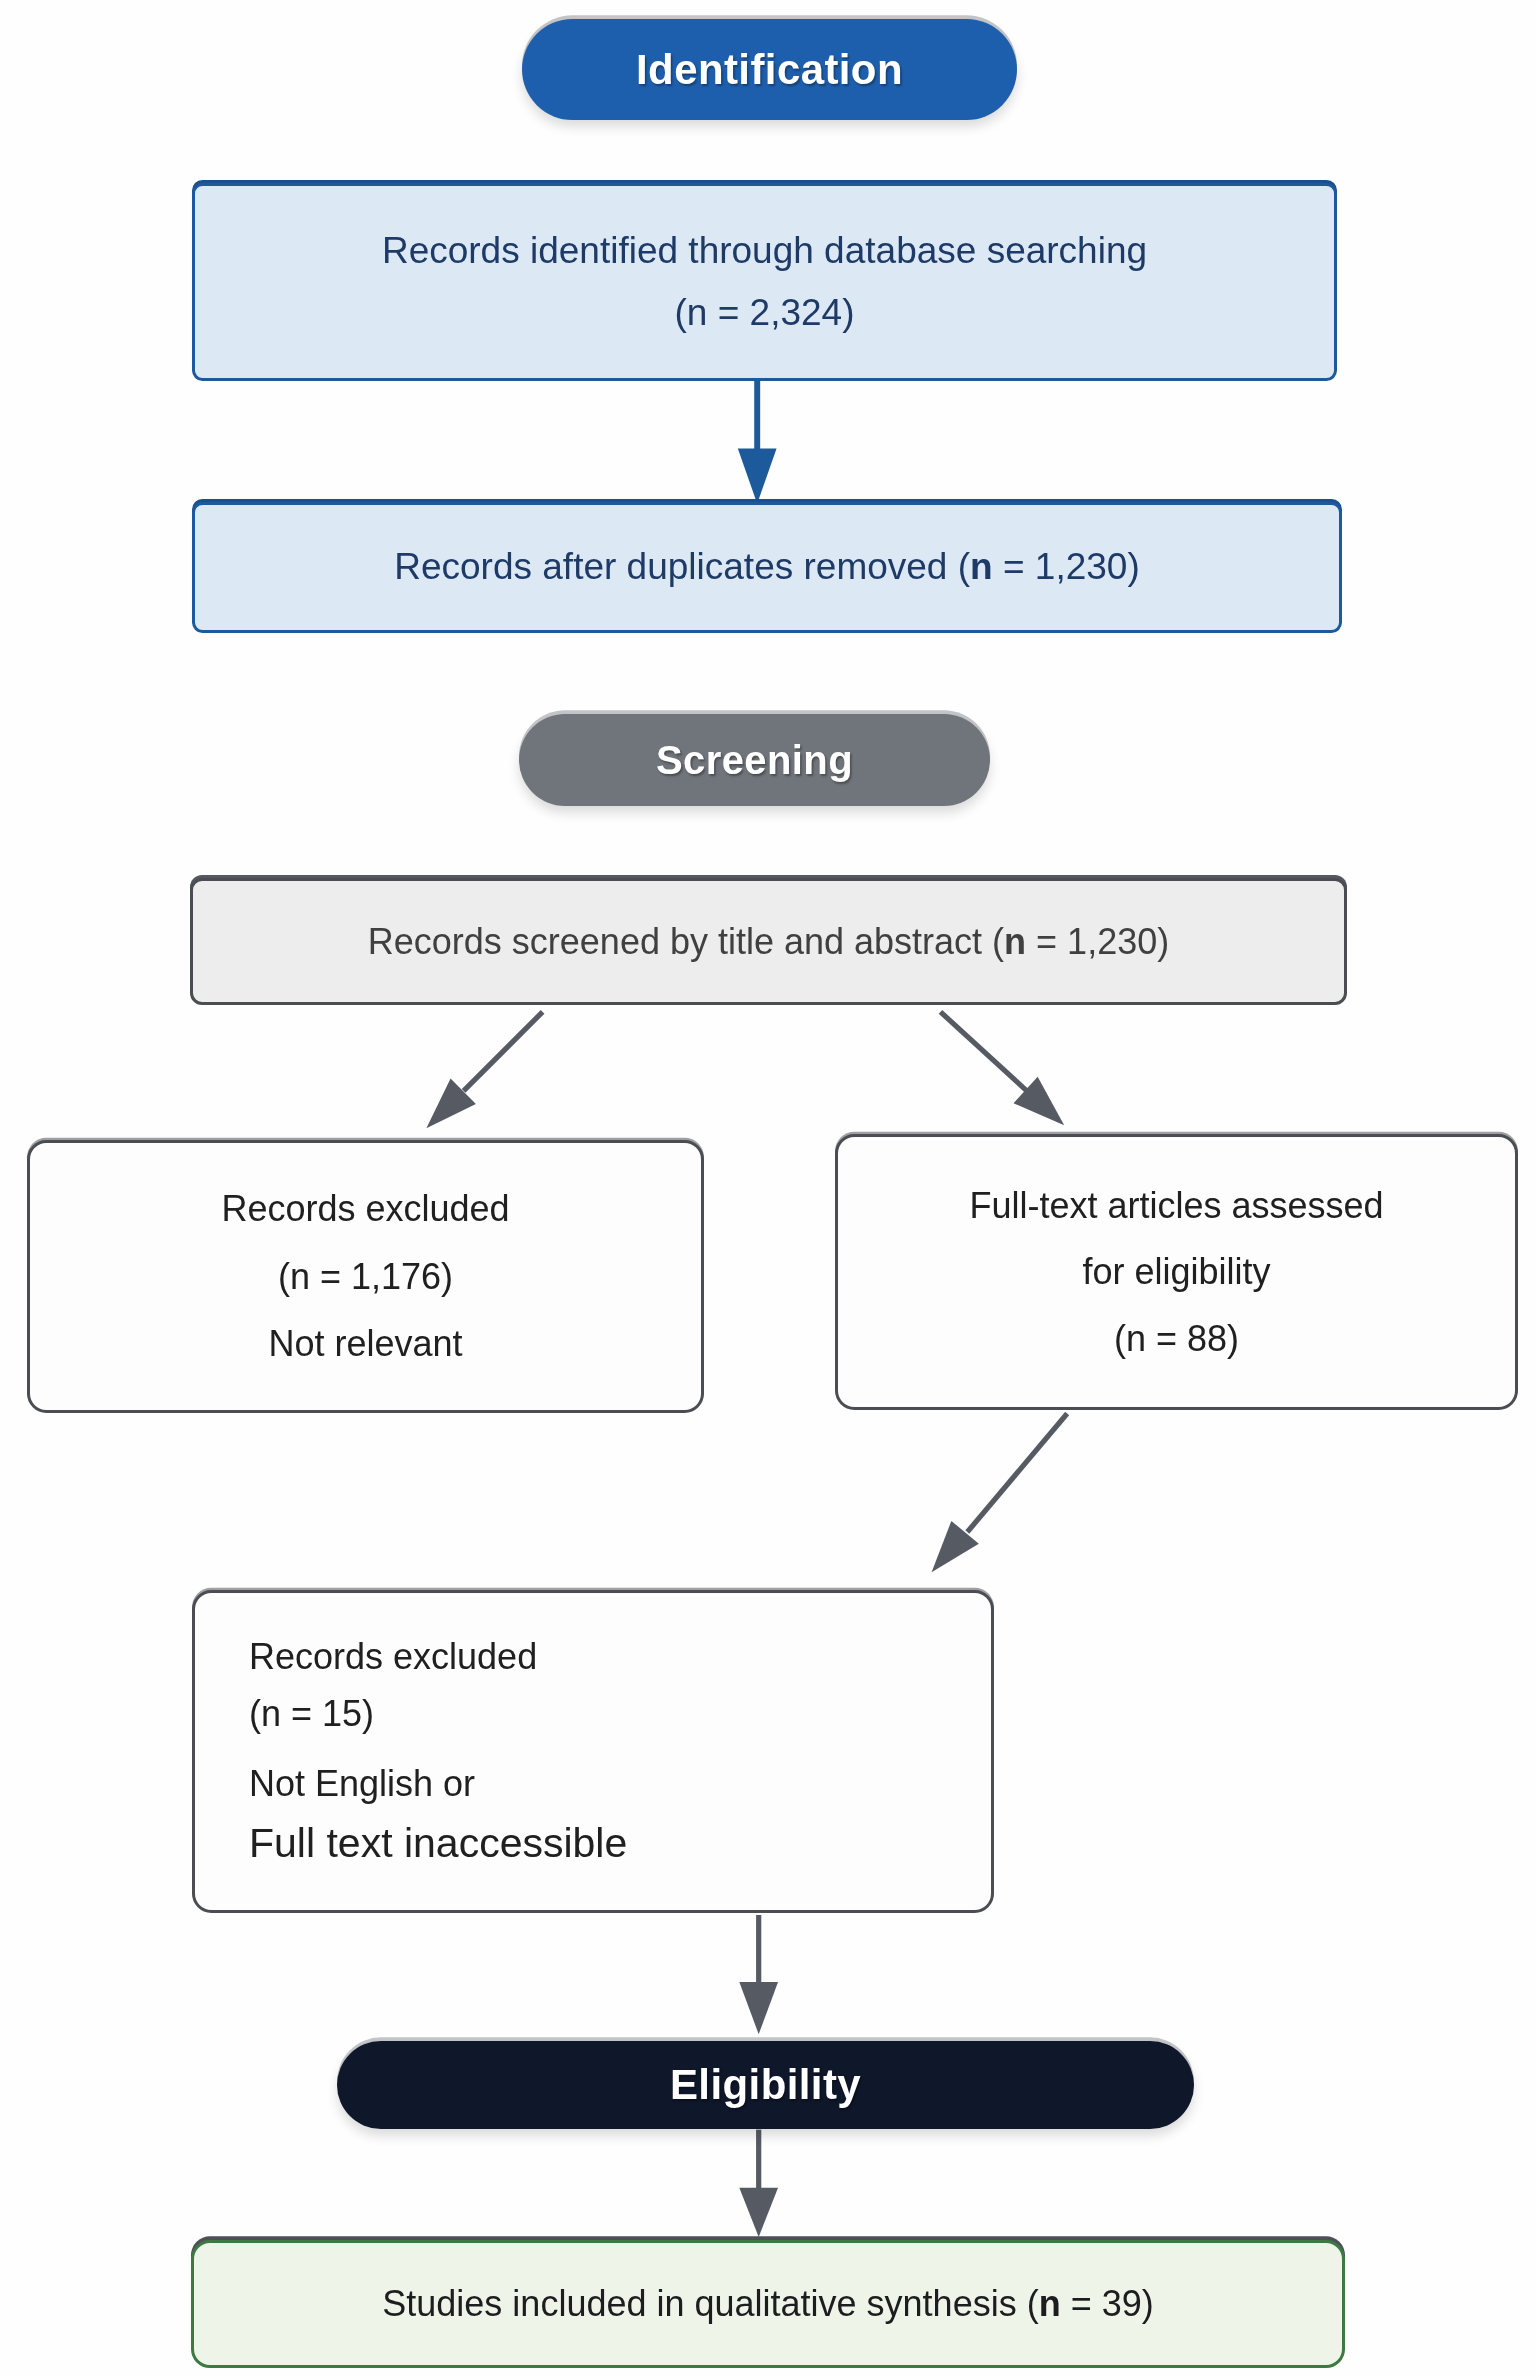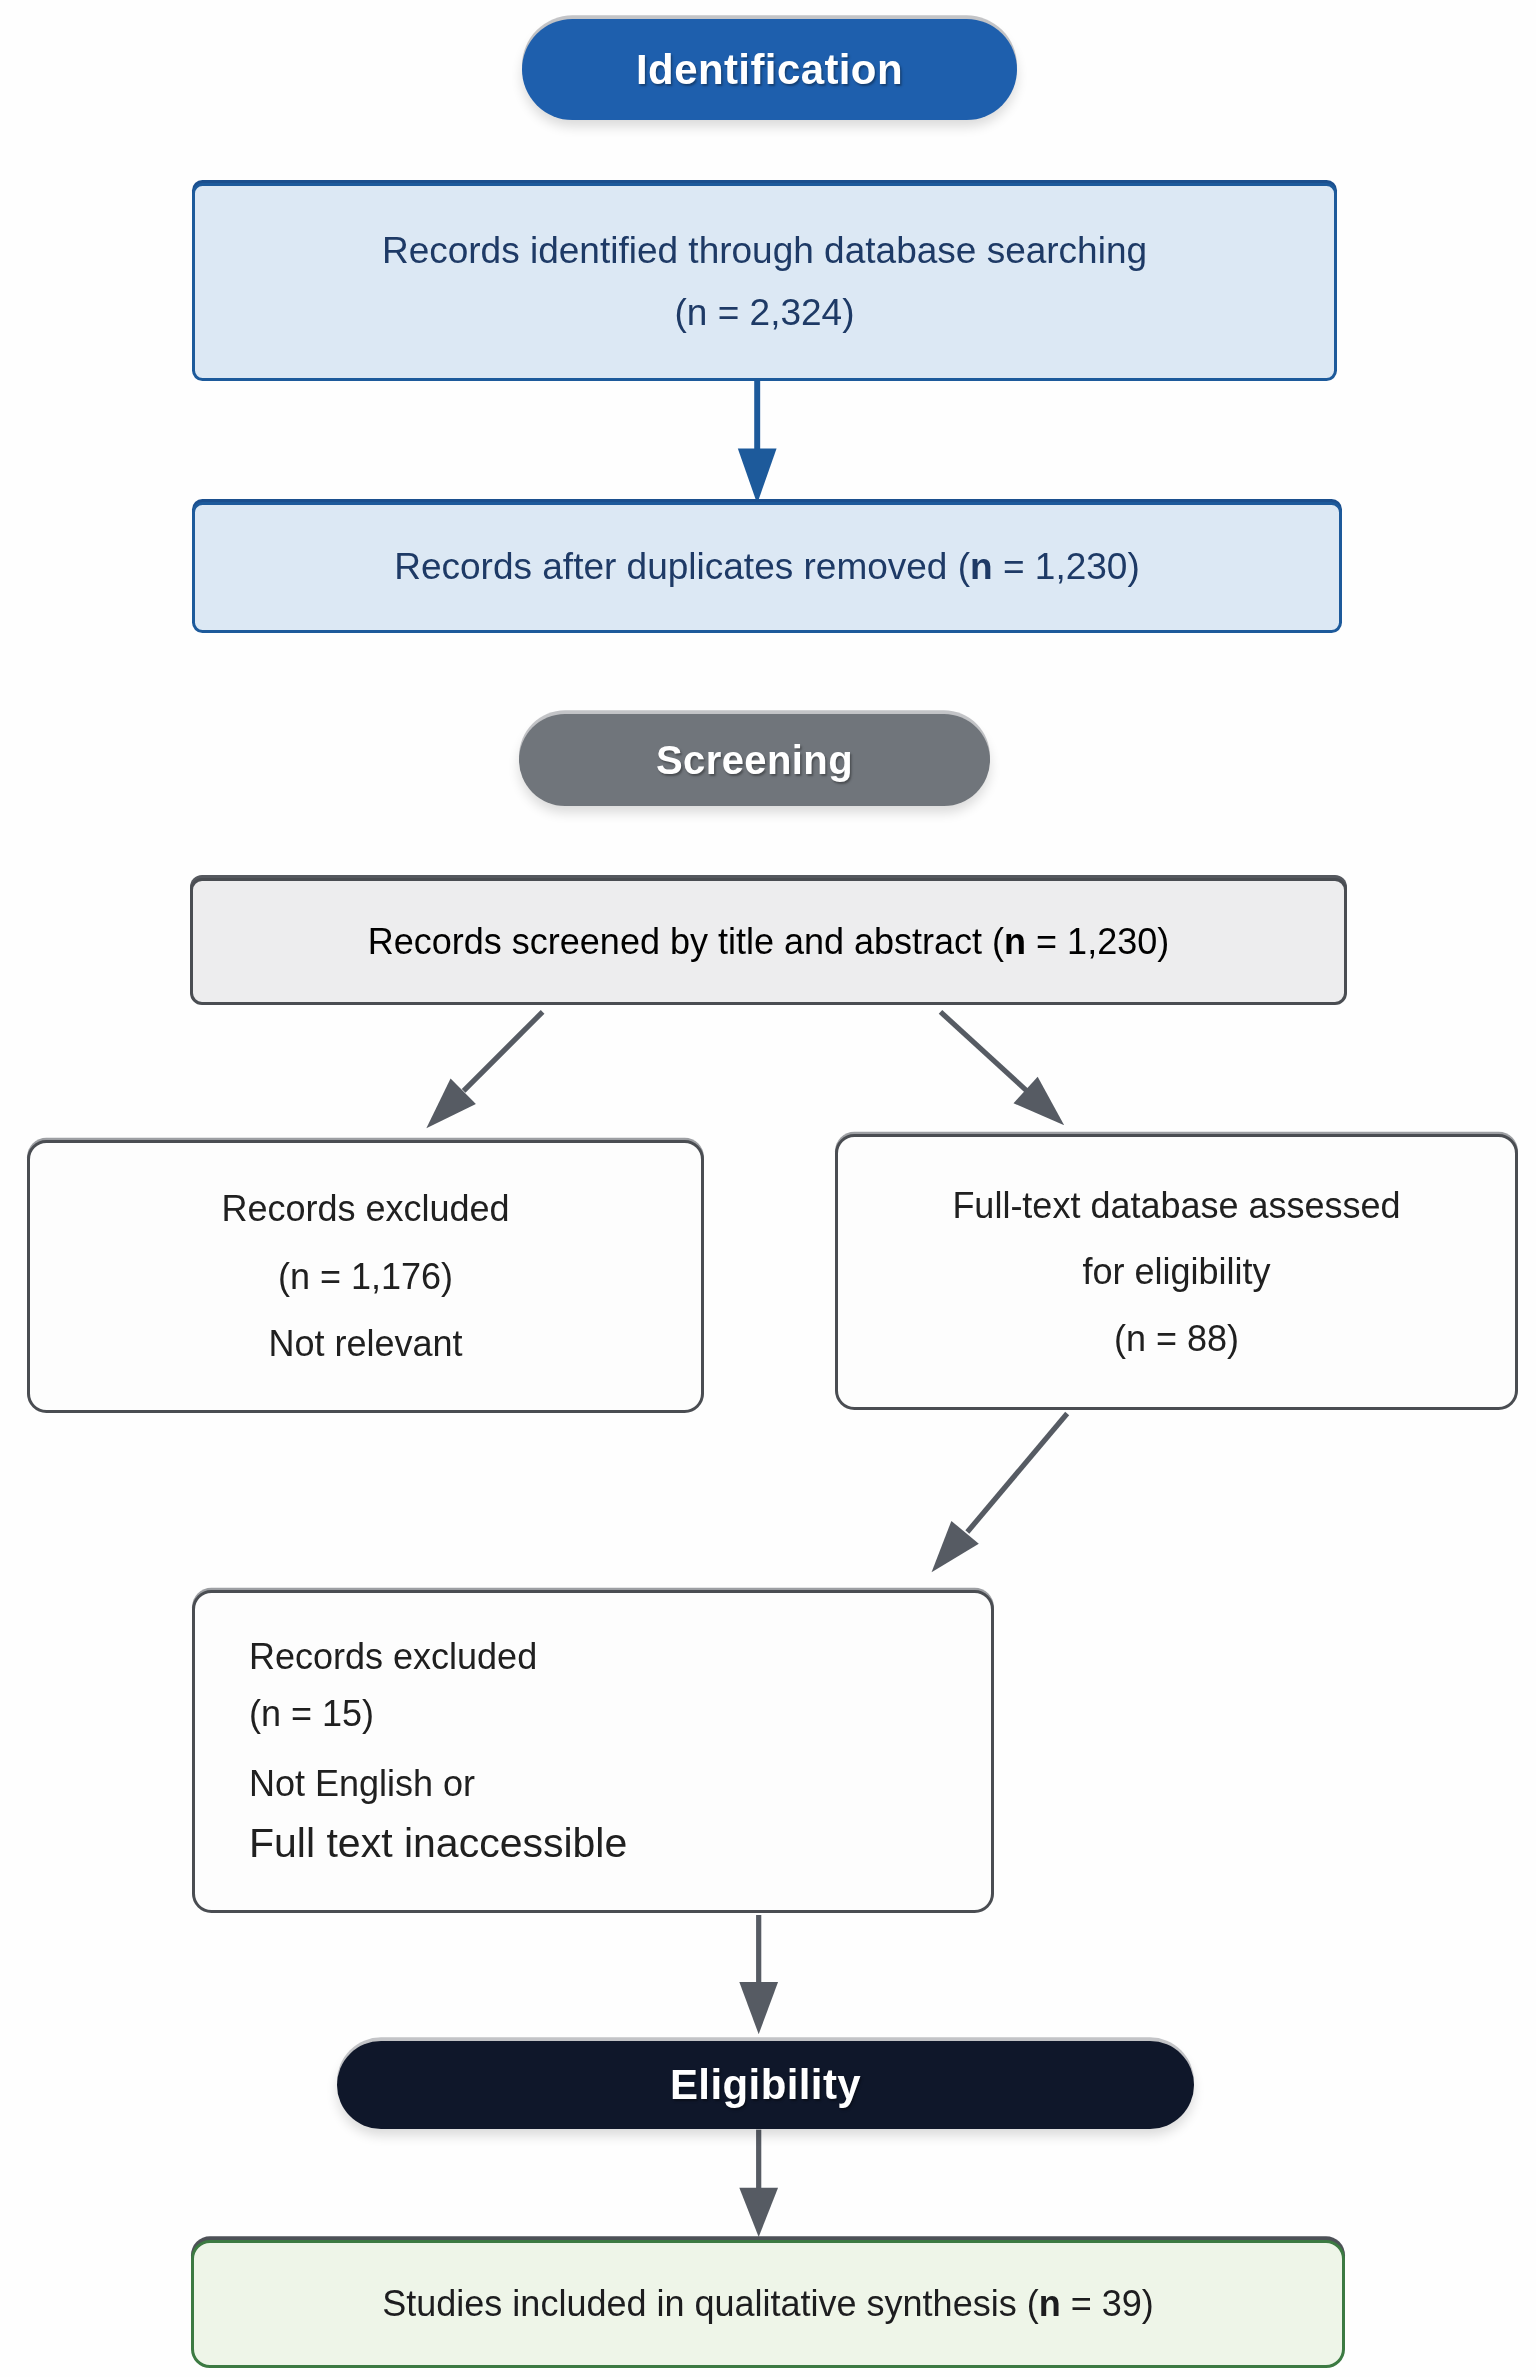--- a/index.html
+++ b/index.html
@@ -101,32 +101,32 @@
   </div>
 
   <div class="box box-blue box-duplicates-removed" style="background: rgb(220, 232, 244); border-color: rgb(29, 90, 155); color: rgb(30, 58, 102);">
     <span class="box-line"><span>Records after duplicates removed (</span><span style="font-weight: 700;">n</span><span> = 1,230)</span></span>
   </div>
 
   <div class="badge badge-screening" style="background: rgb(112, 117, 123); color: rgb(255, 255, 255);">
     <span>Screening</span>
   </div>
 
-  <div class="box box-gray box-screened" style="background: rgb(237, 237, 238); border-color: rgb(74, 77, 82); color: #000000;">
+  <div class="box box-gray box-screened" style="background: rgb(237, 237, 238); border-color: rgb(74, 77, 82); color: #404040;">
     <span class="box-line"><span>Records screened by title and abstract (</span><span style="font-weight: 700;">n</span><span> = 1,230)</span></span>
   </div>
 
   <div class="box box-white box-excluded-not-relevant" style="background: rgb(253, 253, 253); border-color: rgb(74, 77, 82); color: rgb(32, 32, 32);">
     <span class="box-line">Records excluded</span>
     <span class="box-line">(n = 1,176)</span>
     <span class="box-line">Not relevant</span>
   </div>
 
   <div class="box box-white box-fulltext-assessed" style="background: rgb(253, 253, 253); border-color: rgb(74, 77, 82); color: rgb(32, 32, 32);">
-    <span class="box-line">Full-text database assessed</span>
+    <span class="box-line">Full-text articles assessed</span>
     <span class="box-line">for eligibility</span>
     <span class="box-line">(n = 88)</span>
   </div>
 
   <div class="box box-white box-excluded-fulltext" style="background: rgb(253, 253, 253); border-color: rgb(74, 77, 82); color: rgb(32, 32, 32);">
     <span class="box-line line-1">Records excluded</span>
     <span class="box-line line-2">(n = 15)</span>
     <span class="box-line line-3">Not English or</span>
     <span class="box-line line-4">Full text inaccessible</span>
   </div>

